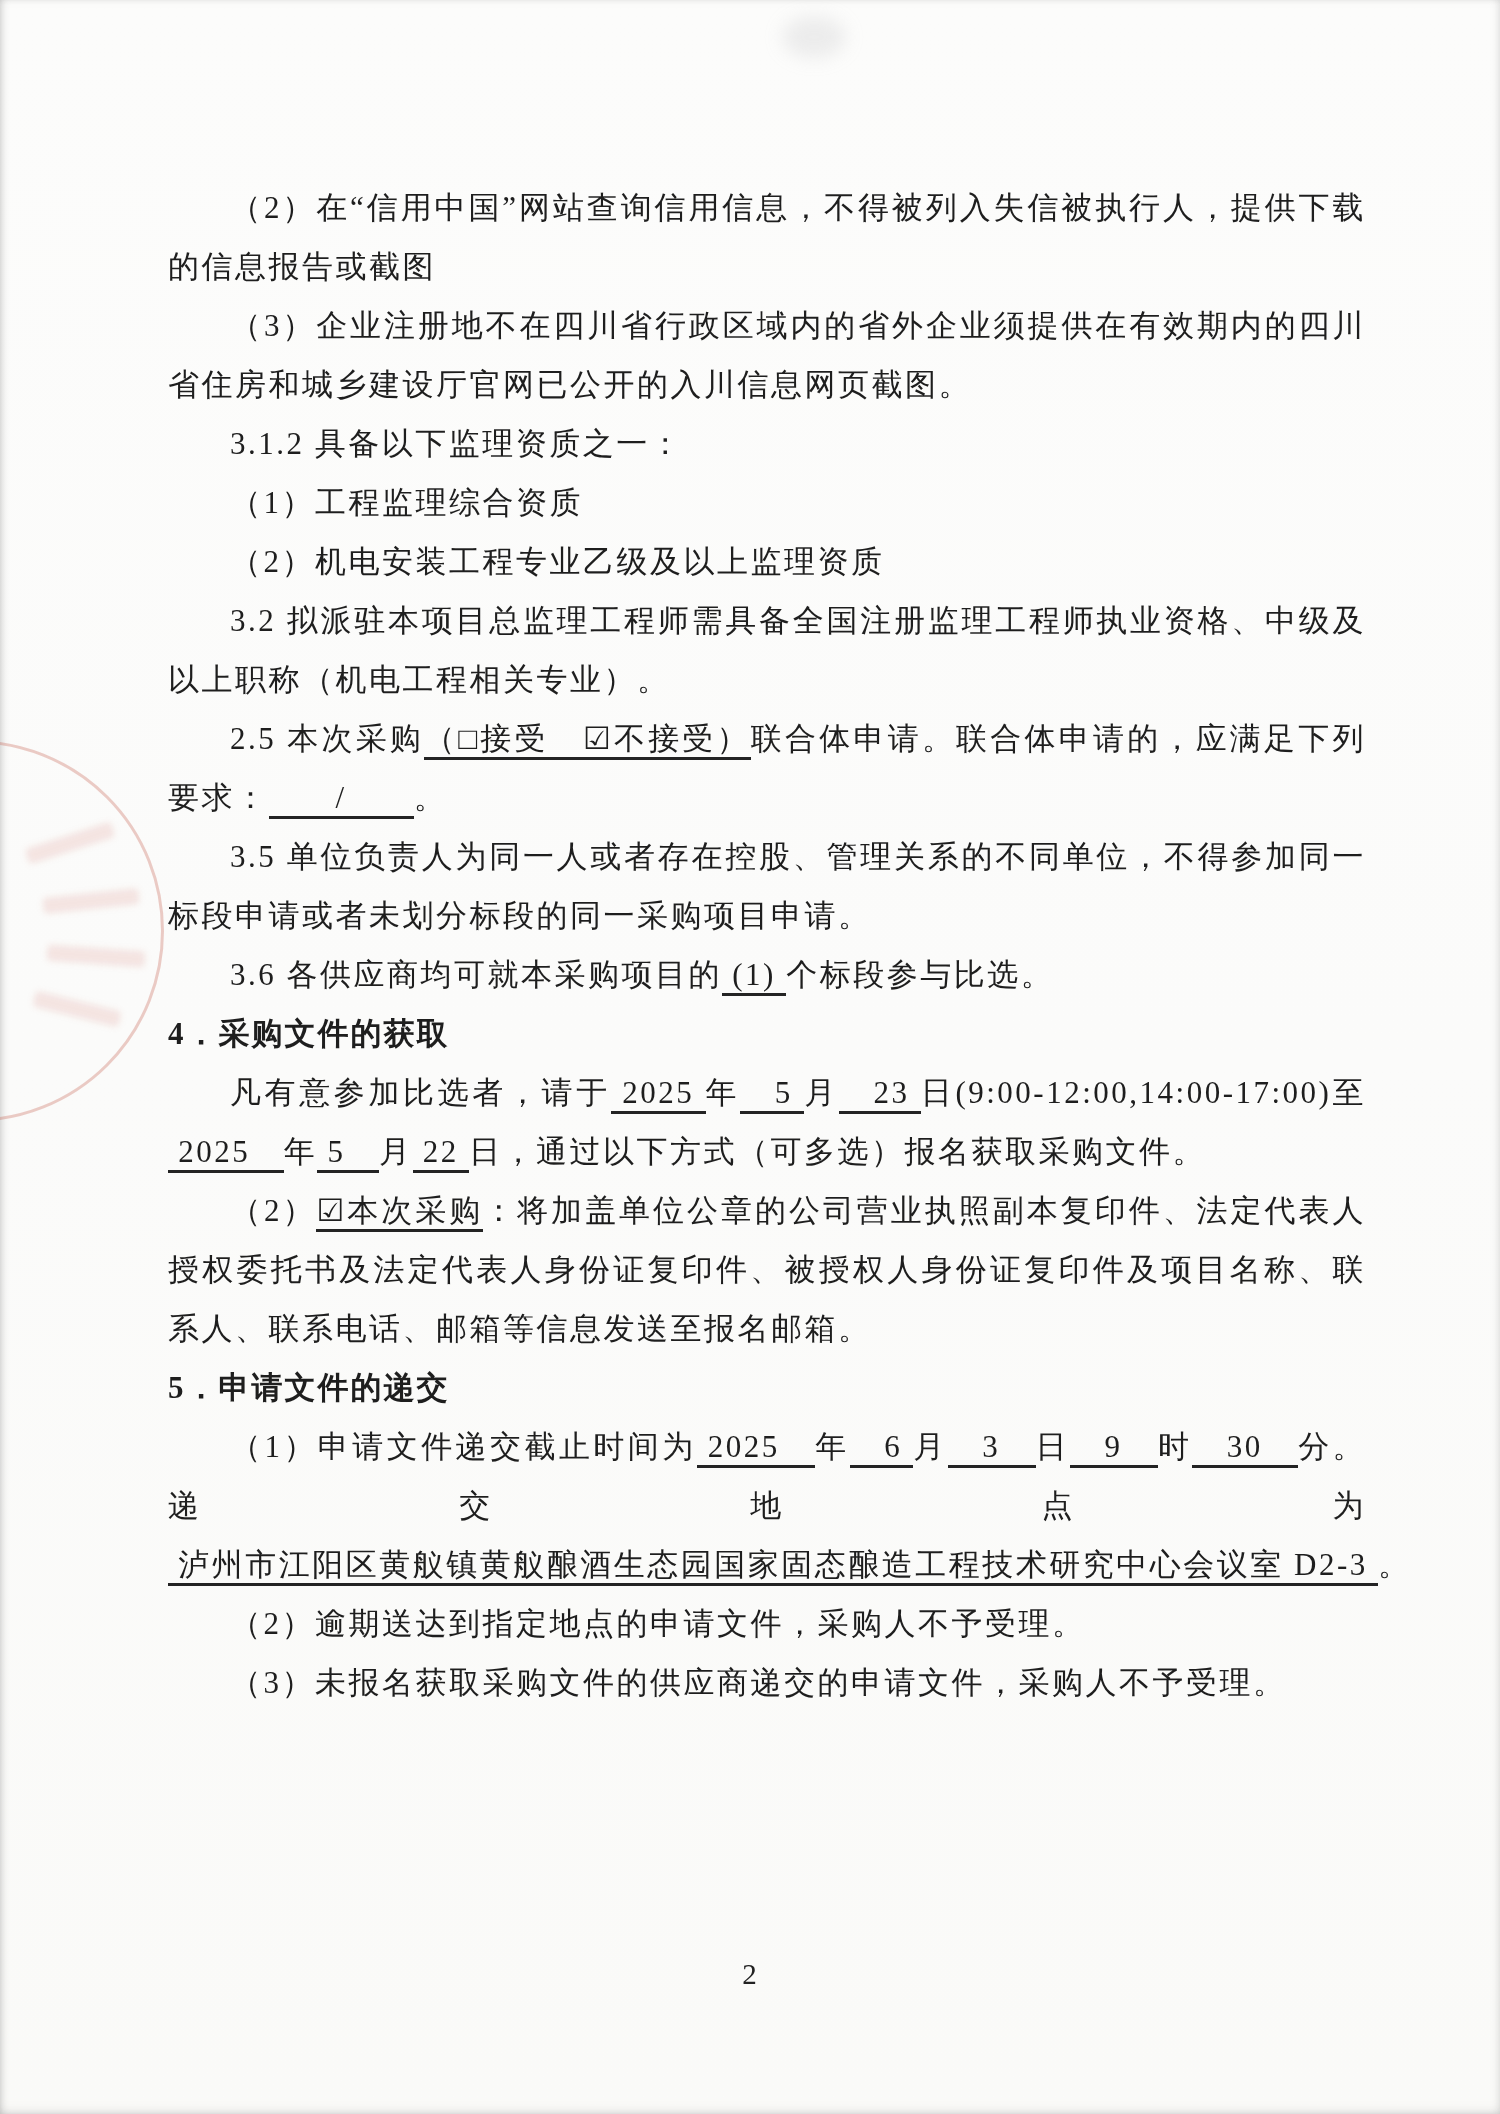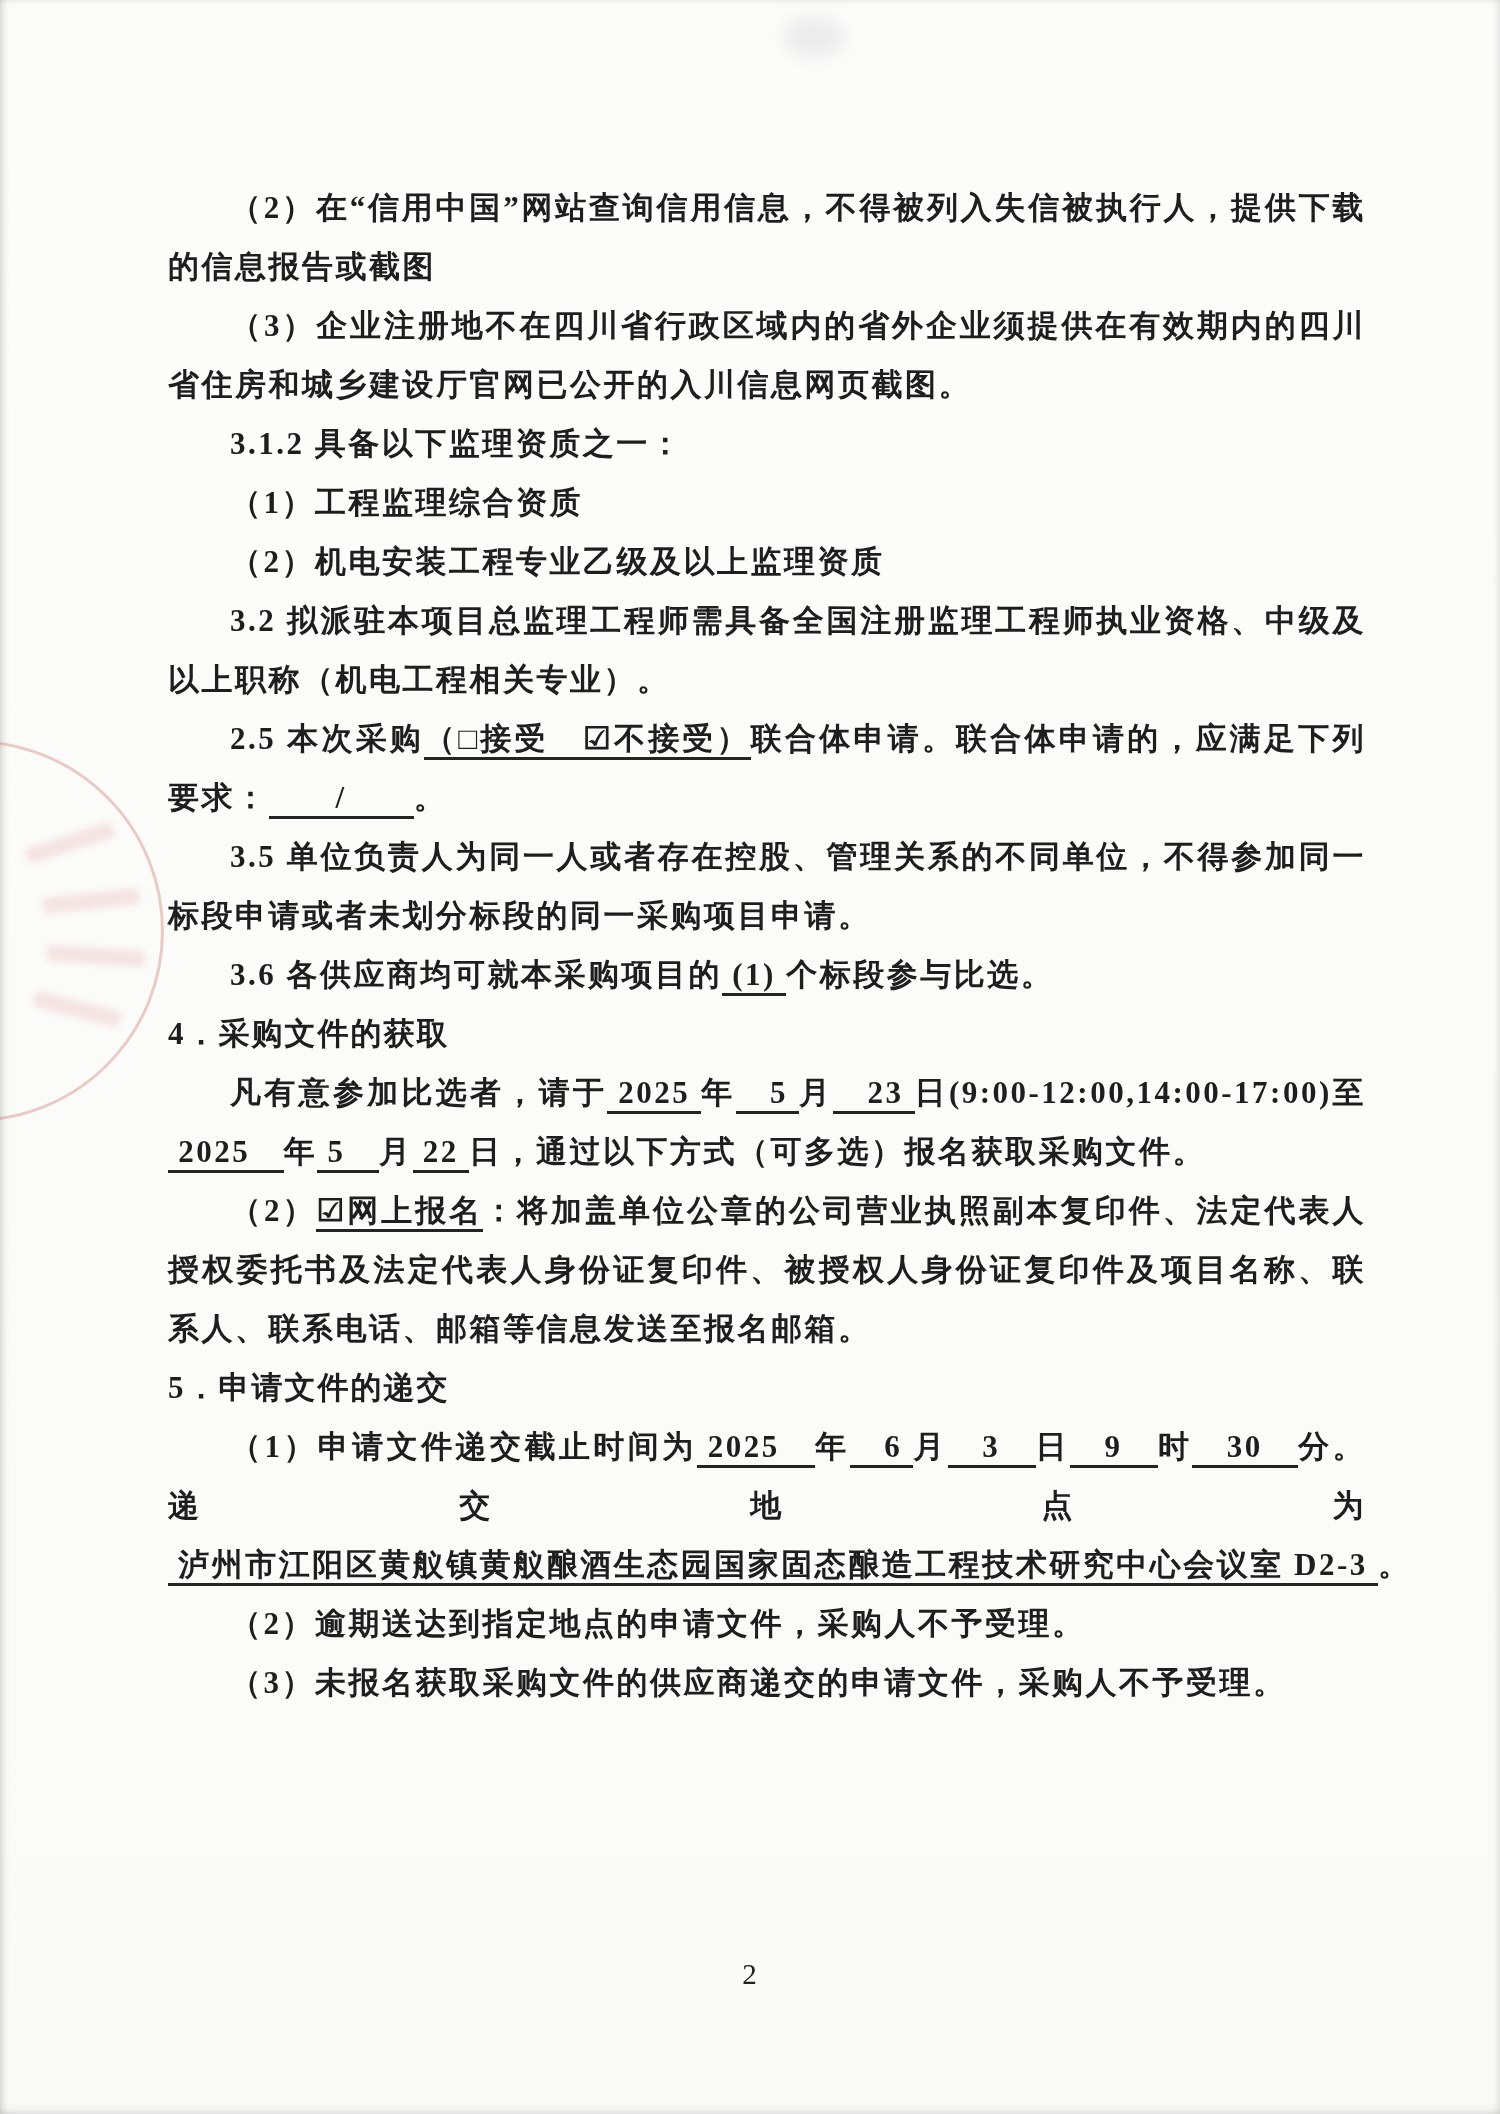--- a/index.html
+++ b/index.html
@@ -31,21 +31,21 @@
     top: 178px;
     width: 1198px;
   }
   .doc p {
     margin: 0;
     font-size: 31px;
     line-height: 59px;
     letter-spacing: 2.5px;
     text-align: justify;
     text-indent: 62px;
-    font-weight: 700;
+    font-weight: 400;
     word-break: break-all;
   }
   .doc p.heading {
     font-family: Liberation Serif, serif;
     font-weight: 700;
     text-indent: 0;
     letter-spacing: 2px;
   }
   .doc span.u {
     border-bottom: 3px solid #242424;
@@ -113,21 +113,21 @@
       <p class="body"><span>（3）企业注册地不在四川省行政区域内的省外企业须提供在有效期内的四川省住房和城乡建设厅官网已公开的入川信息网页截图。</span></p>
       <p class="body"><span>3.1.2 具备以下监理资质之一：</span></p>
       <p class="body"><span>（1）工程监理综合资质</span></p>
       <p class="body"><span>（2）机电安装工程专业乙级及以上监理资质</span></p>
       <p class="body"><span>3.2 拟派驻本项目总监理工程师需具备全国注册监理工程师执业资格、中级及以上职称（机电工程相关专业）。</span></p>
       <p class="body"><span>2.5 本次采购</span><span class="u">（</span><span class="u">□</span><span class="u">接受　</span><span class="u">☑</span><span class="u">不接受）</span><span>联合体申请。联合体申请的，应满足下列要求：</span><span class="u">　　/　　</span><span>。</span></p>
       <p class="body"><span>3.5 单位负责人为同一人或者存在控股、管理关系的不同单位，不得参加同一标段申请或者未划分标段的同一采购项目申请。</span></p>
       <p class="body"><span>3.6 各供应商均可就本采购项目的</span><span class="u"> (1) </span><span>个标段参与比选。</span></p>
       <p class="heading"><span>4．采购文件的获取</span></p>
       <p class="body"><span>凡有意参加比选者，请于</span><span class="u"> 2025 </span><span>年</span><span class="u">　5 </span><span>月</span><span class="u">　23 </span><span>日(9:00-12:00,14:00-17:00)至</span><span class="u"> 2025　</span><span>年</span><span class="u"> 5　</span><span>月</span><span class="u"> 22 </span><span>日，通过以下方式（可多选）报名获取采购文件。</span></p>
-      <p class="body"><span>（2）</span><span class="u">☑</span><span class="u">网上报名</span><span>：将加盖单位公章的公司营业执照副本复印件、法定代表人授权委托书及法定代表人身份证复印件、被授权人身份证复印件及项目名称、联系人、联系电话、邮箱等信息发送至报名邮箱。</span></p>
+      <p class="body"><span>（2）</span><span class="u">☑</span><span class="u">本次采购</span><span>：将加盖单位公章的公司营业执照副本复印件、法定代表人授权委托书及法定代表人身份证复印件、被授权人身份证复印件及项目名称、联系人、联系电话、邮箱等信息发送至报名邮箱。</span></p>
       <p class="heading"><span>5．申请文件的递交</span></p>
       <p class="body"><span>（1）申请文件递交截止时间为</span><span class="u"> 2025　</span><span>年</span><span class="u">　6 </span><span>月</span><span class="u">　3　</span><span>日</span><span class="u">　9　</span><span>时</span><span class="u">　30　</span><span>分。递交地点为</span><span class="u"> 泸州市江阳区黄舣镇黄舣酿酒生态园国家固态酿造工程技术研究中心会议室 D2-3 </span><span>。</span></p>
       <p class="body"><span>（2）逾期送达到指定地点的申请文件，采购人不予受理。</span></p>
       <p class="body"><span>（3）未报名获取采购文件的供应商递交的申请文件，采购人不予受理。</span></p>
     </div>
 
   <div class="footer-pageno">2</div>
 </div>
 
 </body></html>

